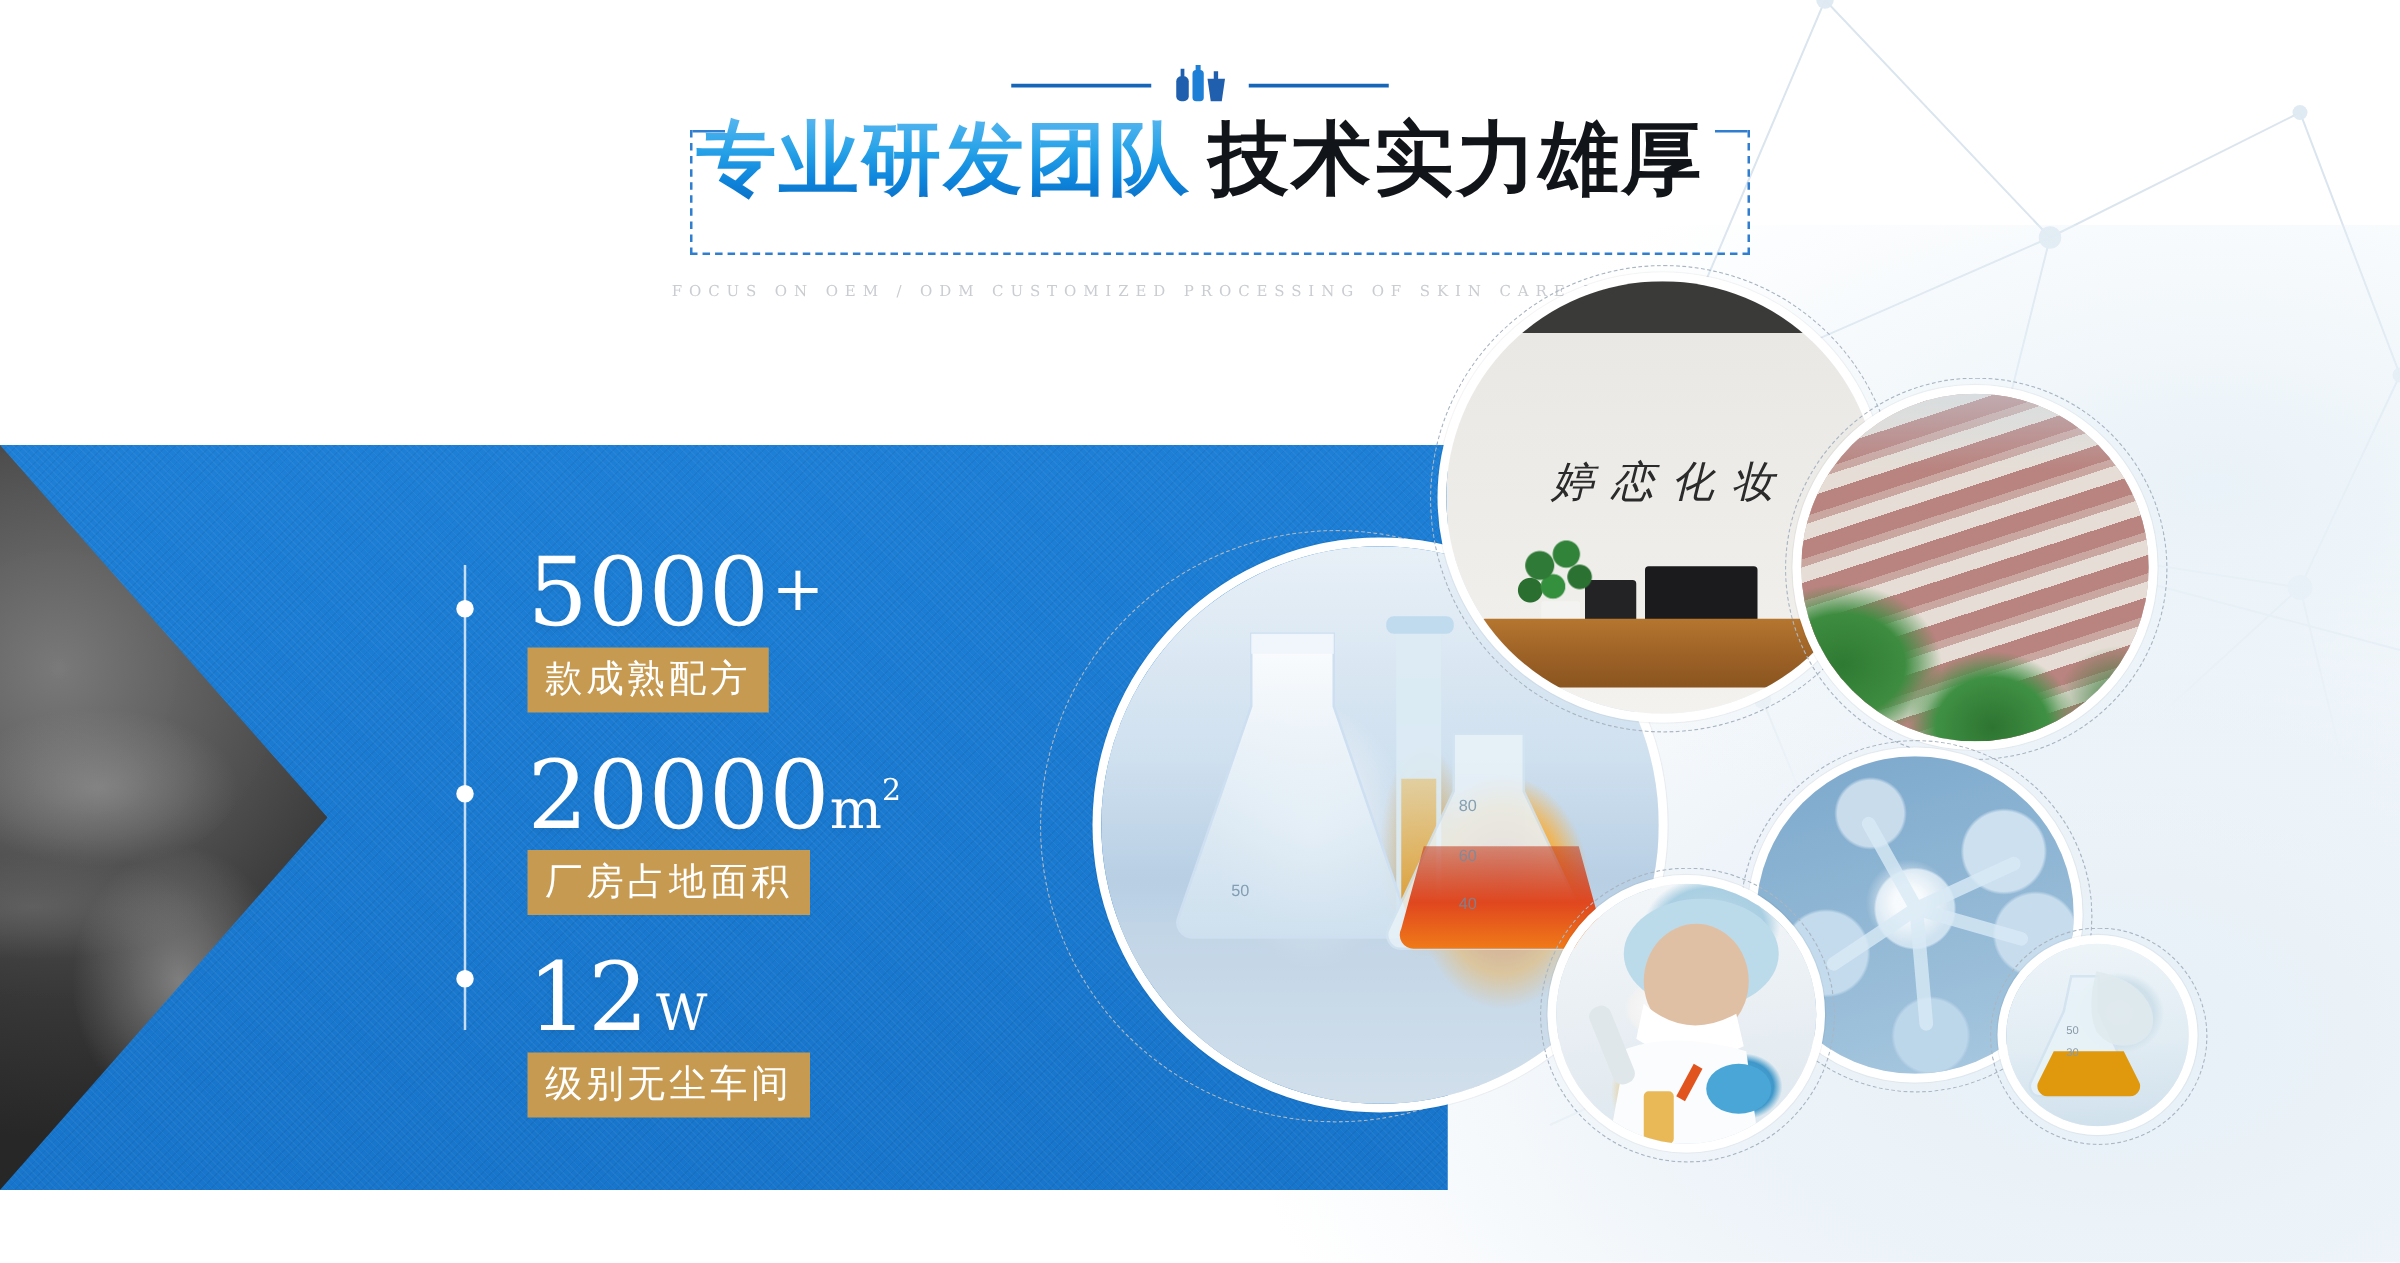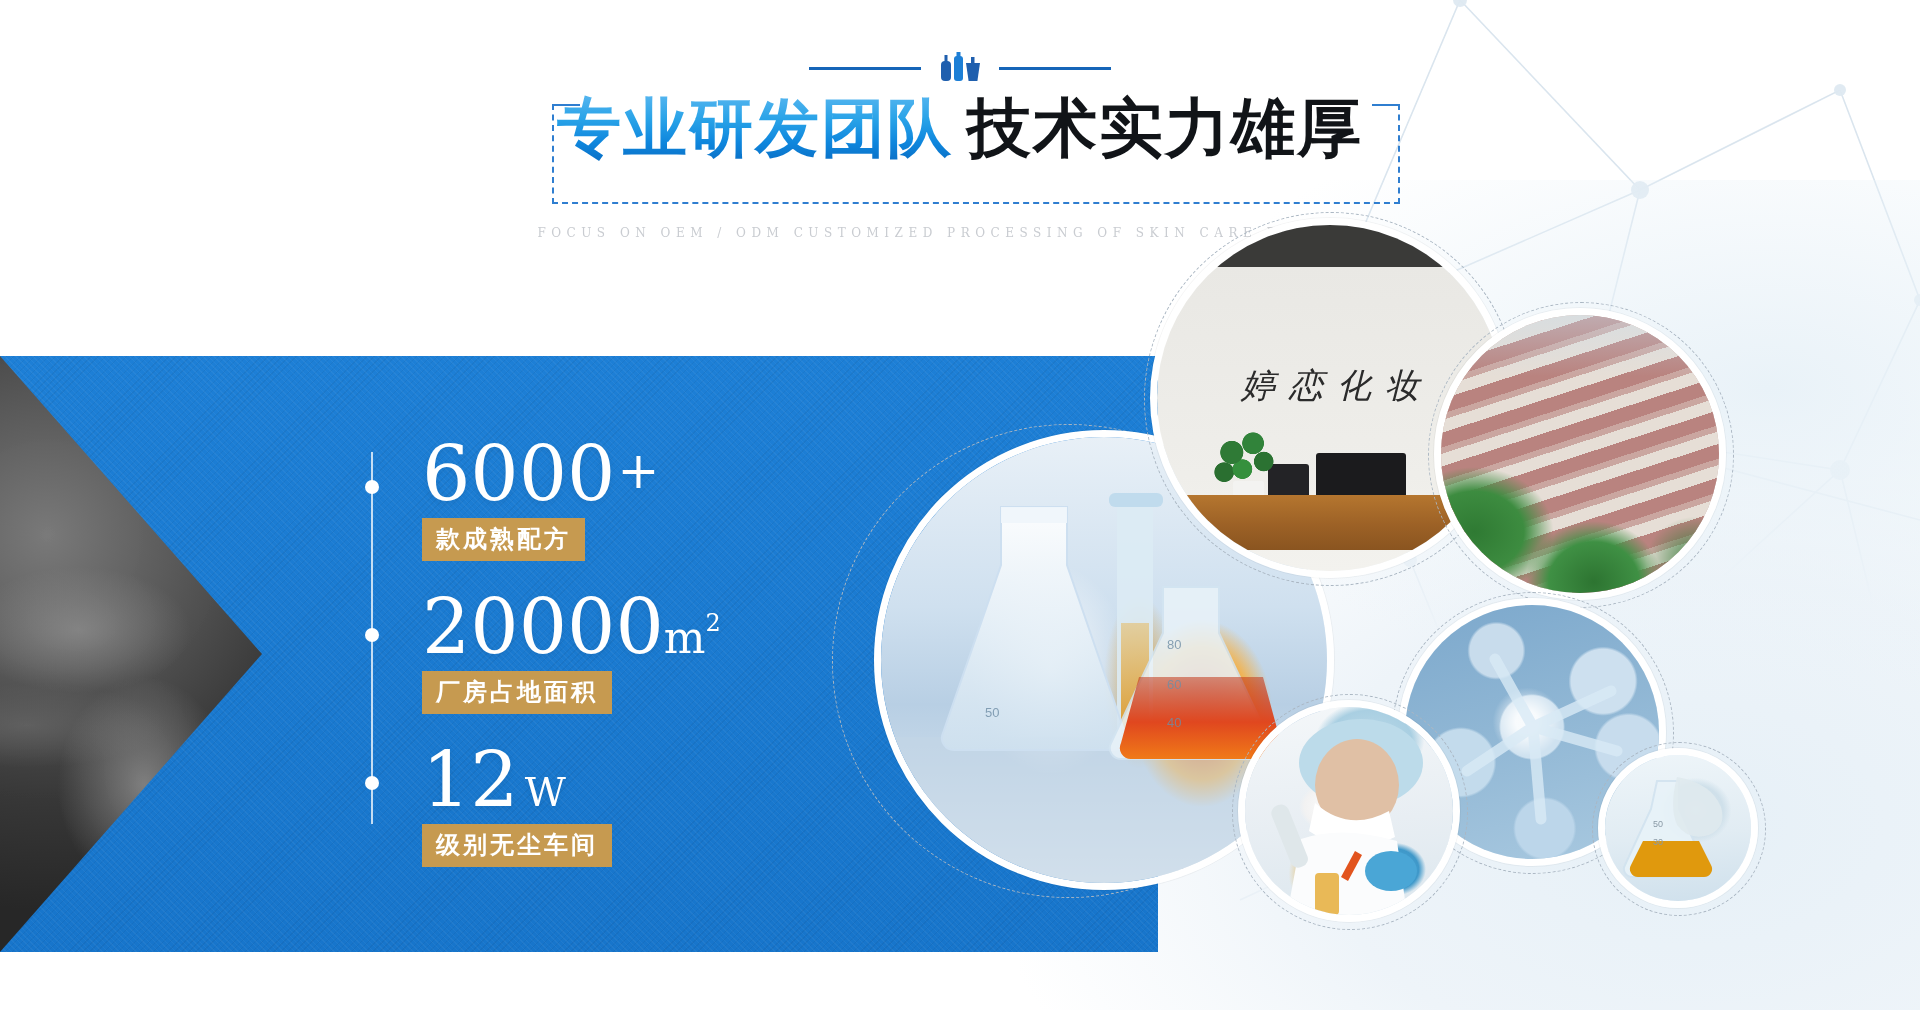--- a/index.html
+++ b/index.html
@@ -121,21 +121,21 @@
     text-shadow:0 2px 6px rgba(0,0,0,.08);
   }
   .stat-num .suffix-plus{ font-size:50px; vertical-align:12px; margin-left:2px; }
   .stat-num .suffix-m{ font-size:44px; }
   .stat-num .suffix-m sup{ font-size:24px; vertical-align:22px; }
   .stat-num .suffix-w{ font-size:40px; margin-left:6px; }
   .stat-badge{
     display:inline-block; margin-top:6px;
     background:#c69a50; color:#ffffff;
     font-family:"DejaVu Sans","Liberation Sans",sans-serif;
-    font-weight:700; font-size:24px; letter-spacing:3px;
+    font-weight:400; font-size:30px; letter-spacing:3px;
     padding:5px 14px 6px 14px;
   }
 
   
   .circ{
     position:absolute; border-radius:50%; overflow:hidden;
     border:7px solid #ffffff;
     box-shadow:0 0 0 1px rgba(0,0,0,.04);
   }
 
@@ -311,21 +311,21 @@
   </div>
 
   <div class="stats">
     <div class="stat-rail"></div>
     <div class="stat-dot" style="top:44px"></div>
     <div class="stat-dot" style="top:192px"></div>
     <div class="stat-dot" style="top:340px"></div>
 
     <div class="stat">
       <div class="stat-num">
-        <span>6000</span><span class="suffix-plus">+</span>
+        <span>5000</span><span class="suffix-plus">+</span>
       </div>
       <div class="stat-badge">款成熟配方</div>
     </div>
 
     <div class="stat">
       <div class="stat-num">
         <span>20000</span><span class="suffix-m"><span>m</span><sup>2</sup></span>
       </div>
       <div class="stat-badge">厂房占地面积</div>
     </div>

